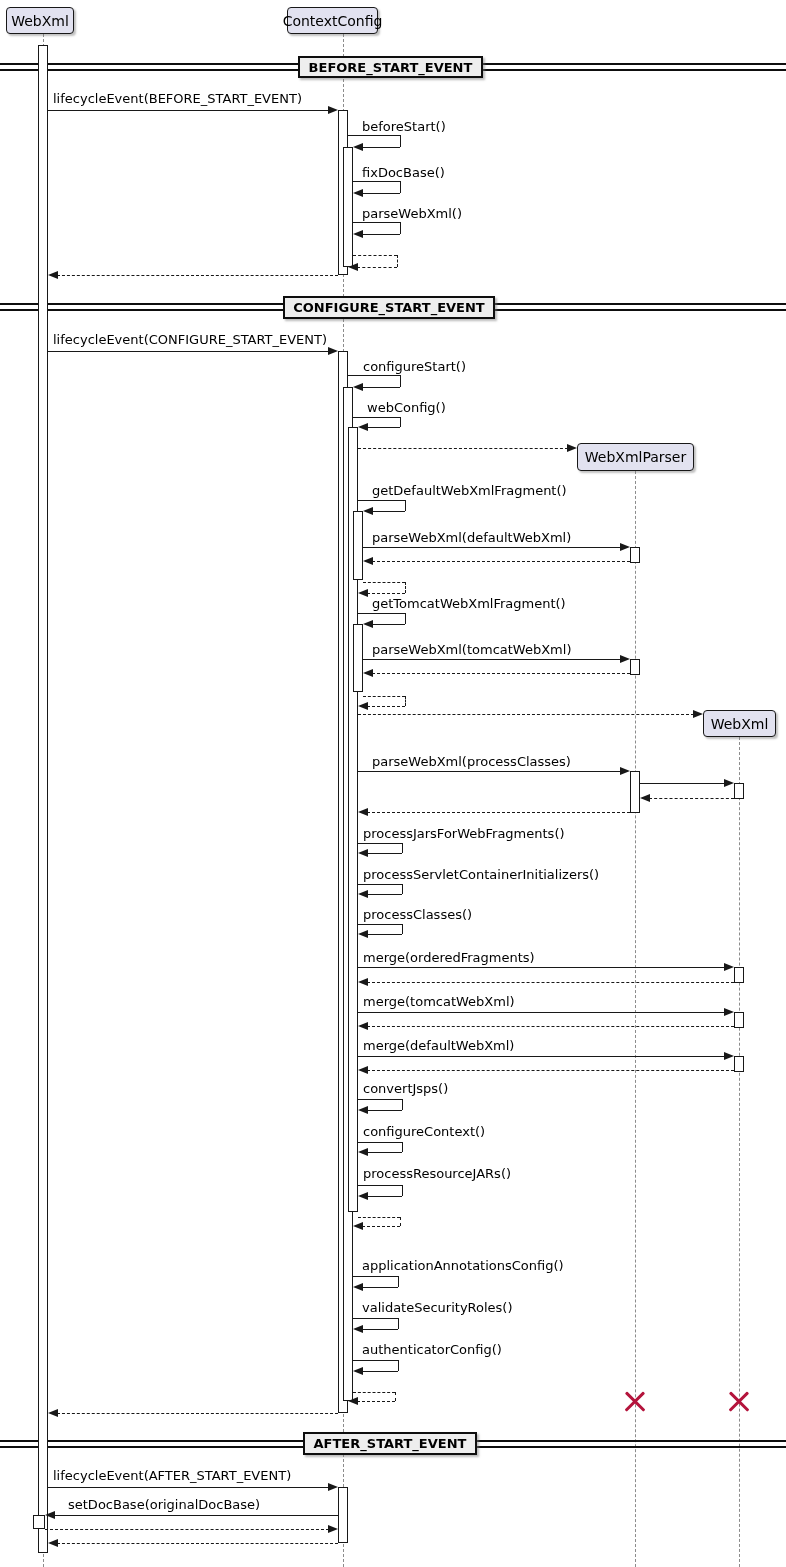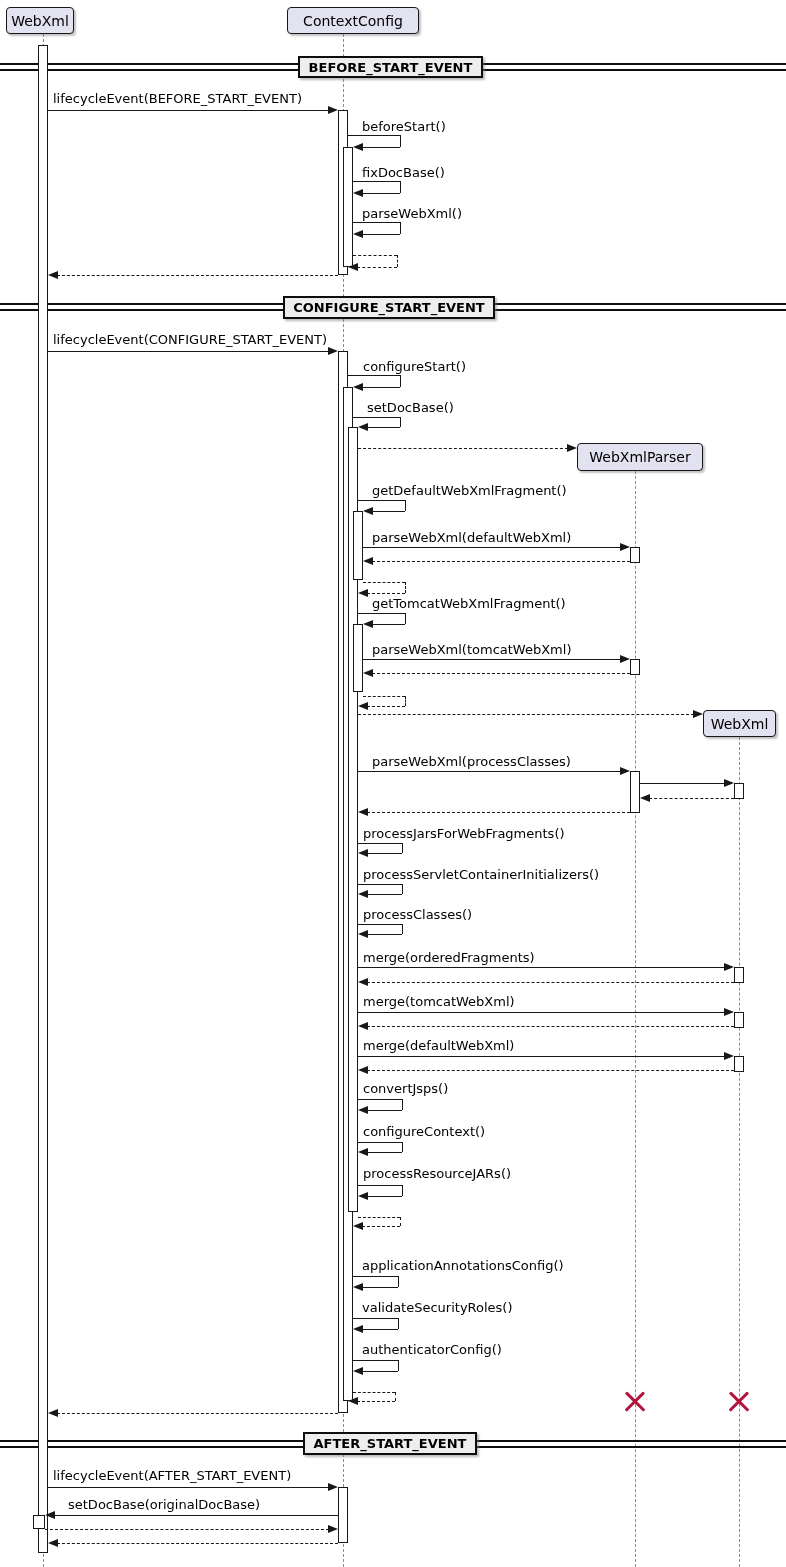--- a/index.html
+++ b/index.html
@@ -131,21 +131,21 @@
     <div class="msg-label" style="left: 53px; top: 332px;">lifecycleEvent(CONFIGURE_START_EVENT)</div>
     <div class="msg-line solid" style="left: 348px; top: 375px; width: 52px;"></div>
     <div class="msg-vert solid" style="left: 400px; top: 375px; height: 12px;"></div>
     <div class="msg-line solid" style="left: 362px; top: 387px; width: 38px;"></div>
     <div class="arrowhead l" style="left: 353px; top: 383px;"></div>
     <div class="msg-label" style="left: 363px; top: 359px;">configureStart()</div>
     <div class="msg-line solid" style="left: 353px; top: 417px; width: 47px;"></div>
     <div class="msg-vert solid" style="left: 400px; top: 417px; height: 10px;"></div>
     <div class="msg-line solid" style="left: 367px; top: 427px; width: 33px;"></div>
     <div class="arrowhead l" style="left: 358px; top: 423px;"></div>
-    <div class="msg-label" style="left: 367px; top: 400px;">setDocBase()</div>
+    <div class="msg-label" style="left: 367px; top: 400px;">webConfig()</div>
     <div class="msg-line dashed" style="left: 358px; top: 448px; width: 210px;"></div>
     <div class="arrowhead r" style="left: 567px; top: 444px;"></div>
     <div class="msg-line solid" style="left: 358px; top: 500px; width: 47px;"></div>
     <div class="msg-vert solid" style="left: 405px; top: 500px; height: 11px;"></div>
     <div class="msg-line solid" style="left: 372px; top: 511px; width: 33px;"></div>
     <div class="arrowhead l" style="left: 363px; top: 507px;"></div>
     <div class="msg-label" style="left: 372px; top: 483px;">getDefaultWebXmlFragment()</div>
     <div class="msg-line solid" style="left: 363px; top: 547px; width: 258px;"></div>
     <div class="arrowhead r" style="left: 620px; top: 543px;"></div>
     <div class="msg-label" style="left: 372px; top: 530px;">parseWebXml(defaultWebXml)</div>
@@ -265,16 +265,16 @@
       <span></span>
     </div>
     <div class="destroy" style="left: 726px; top: 1389px; width: 26px; height: 26px;">
       <span></span>
       <span></span>
     </div>
     <div class="divider-box" style="left: 298px; top: 56px; width: 185px; height: 22px;">BEFORE_START_EVENT</div>
     <div class="divider-box" style="left: 283px; top: 296px; width: 212px; height: 23px;">CONFIGURE_START_EVENT</div>
     <div class="divider-box" style="left: 303px; top: 1432px; width: 174px; height: 23px;">AFTER_START_EVENT</div>
     <div class="participant" style="left: 6px; top: 7px; width: 68px; height: 27px;">WebXml</div>
-    <div class="participant" style="left: 287px; top: 7px; width: 132px; height: 27px;">ContextConfig</div>
-    <div class="participant" style="left: 577px; top: 443px; width: 126px; height: 28px;">WebXmlParser</div>
+    <div class="participant" style="left: 287px; top: 7px; width: 91px; height: 27px;">ContextConfig</div>
+    <div class="participant" style="left: 577px; top: 443px; width: 117px; height: 28px;">WebXmlParser</div>
     <div class="participant" style="left: 703px; top: 710px; width: 73px; height: 27px;">WebXml</div>
   </div>
 
 </body></html>

